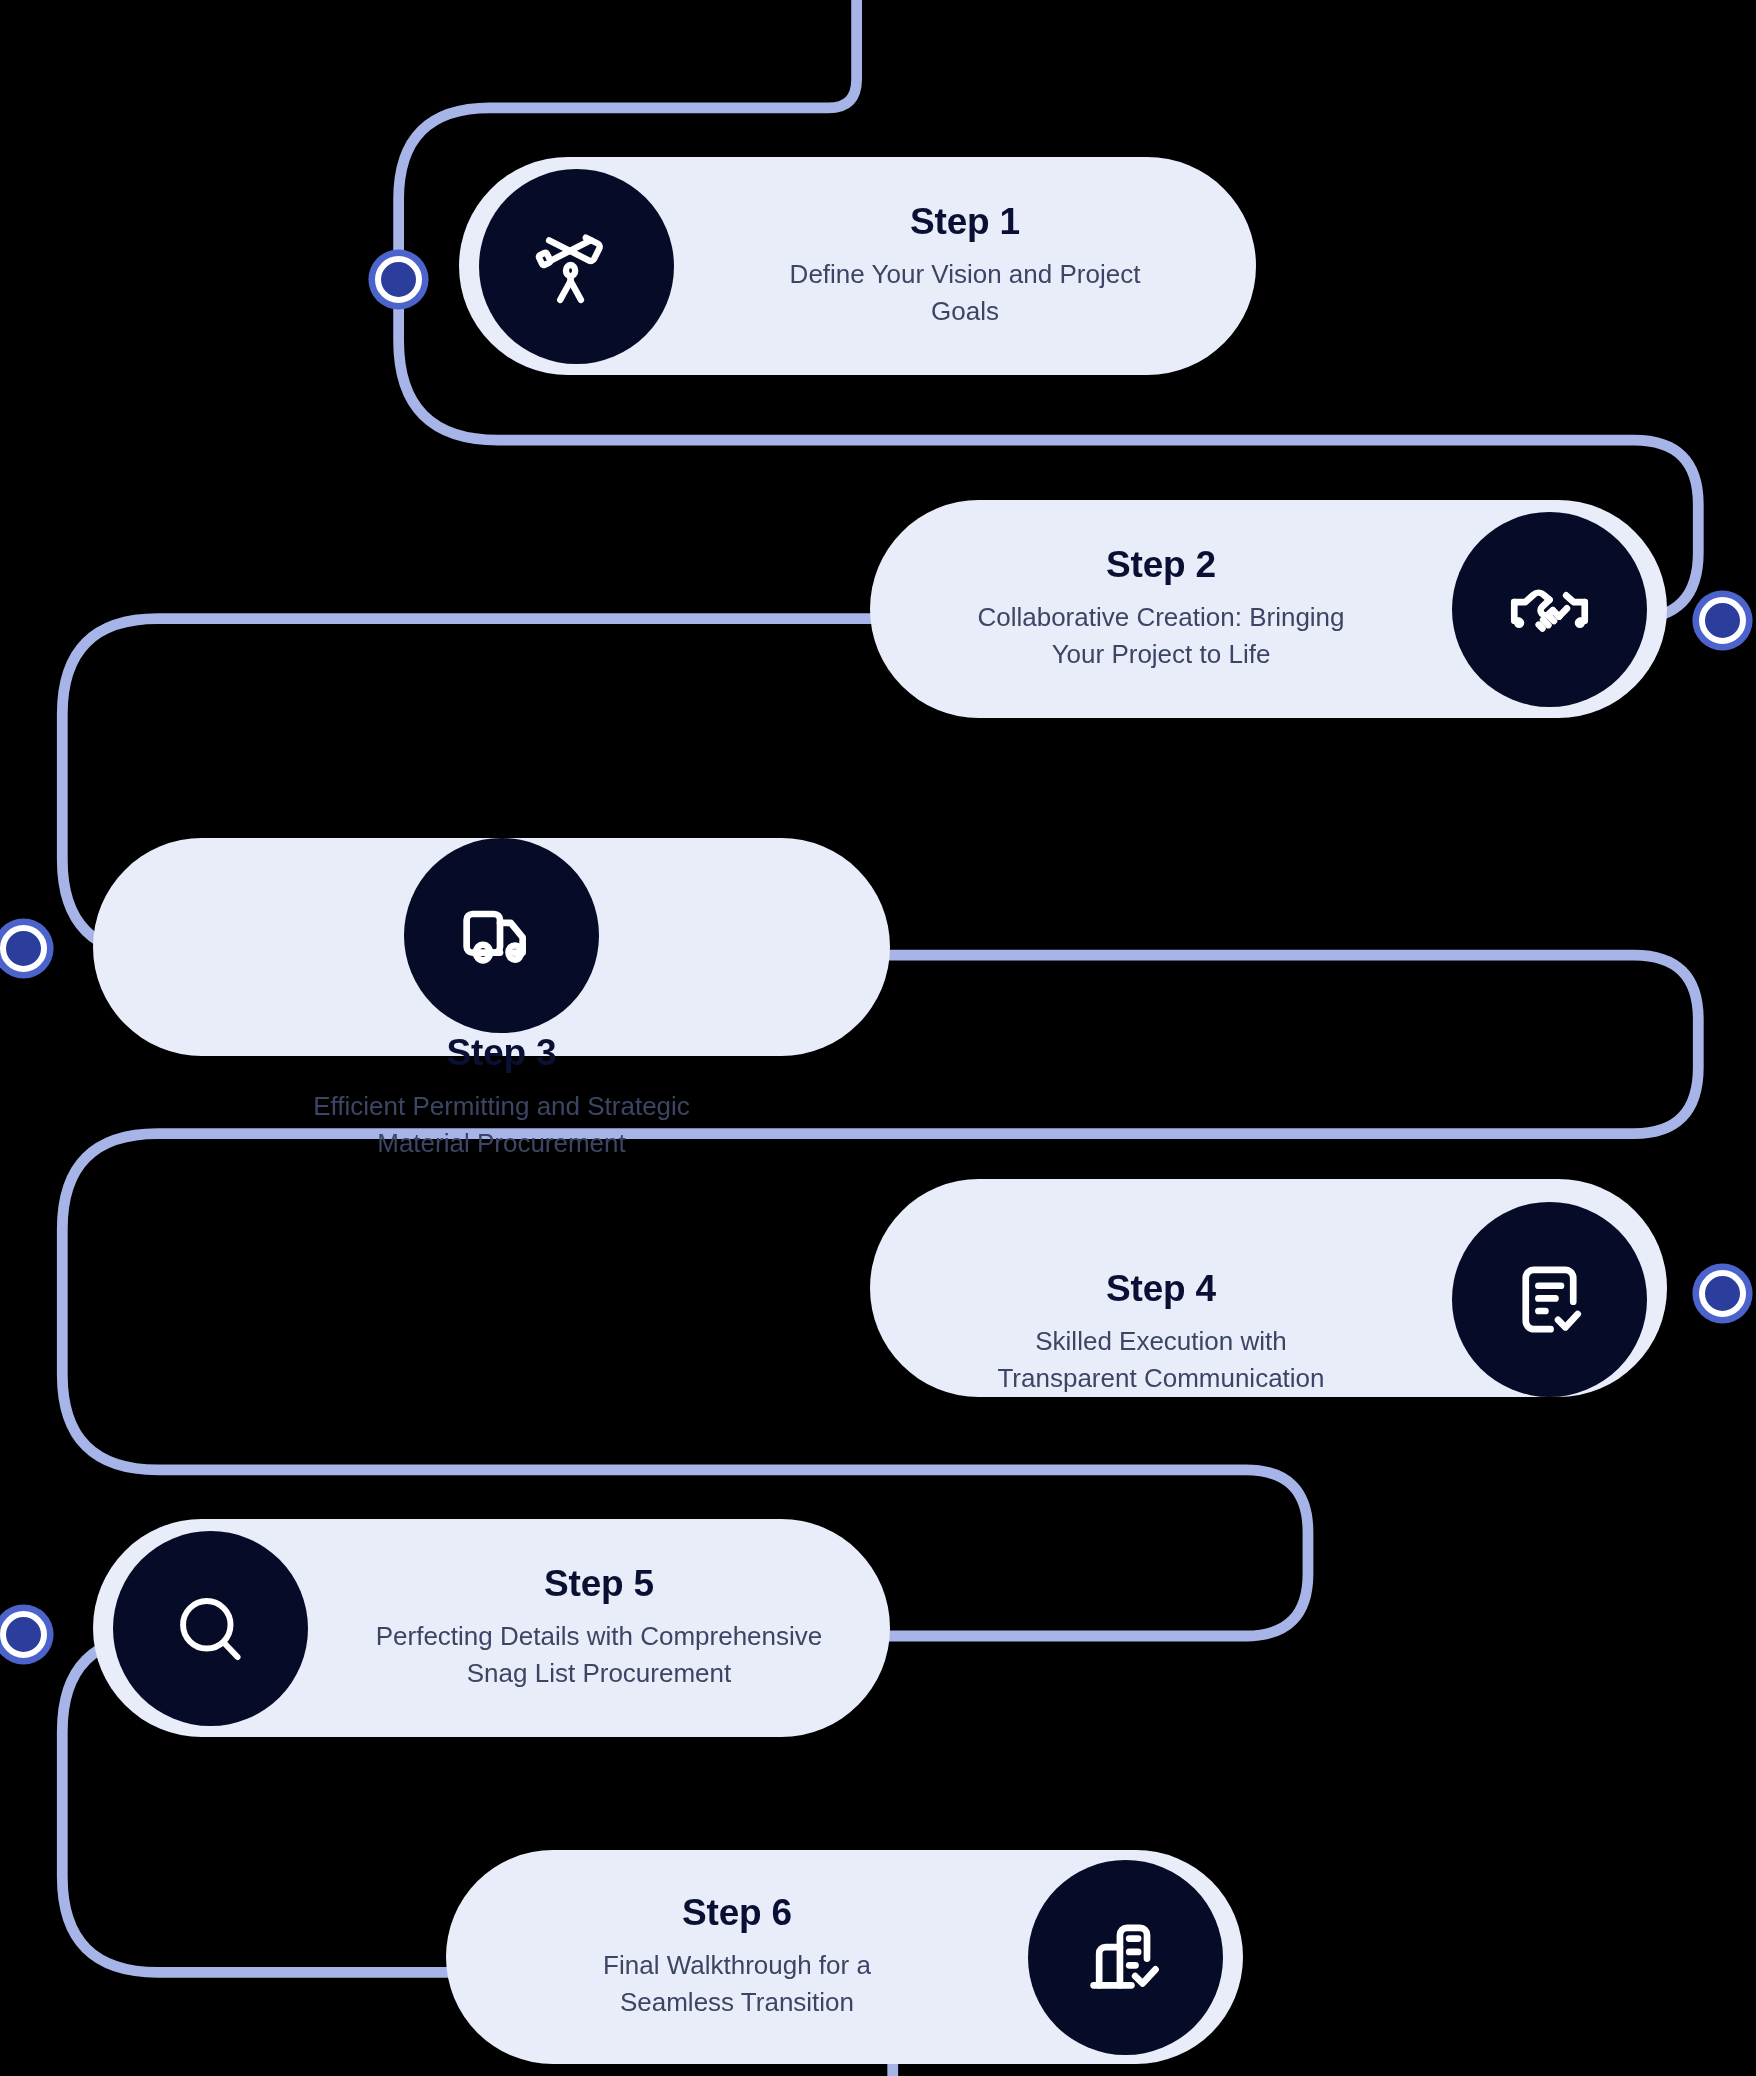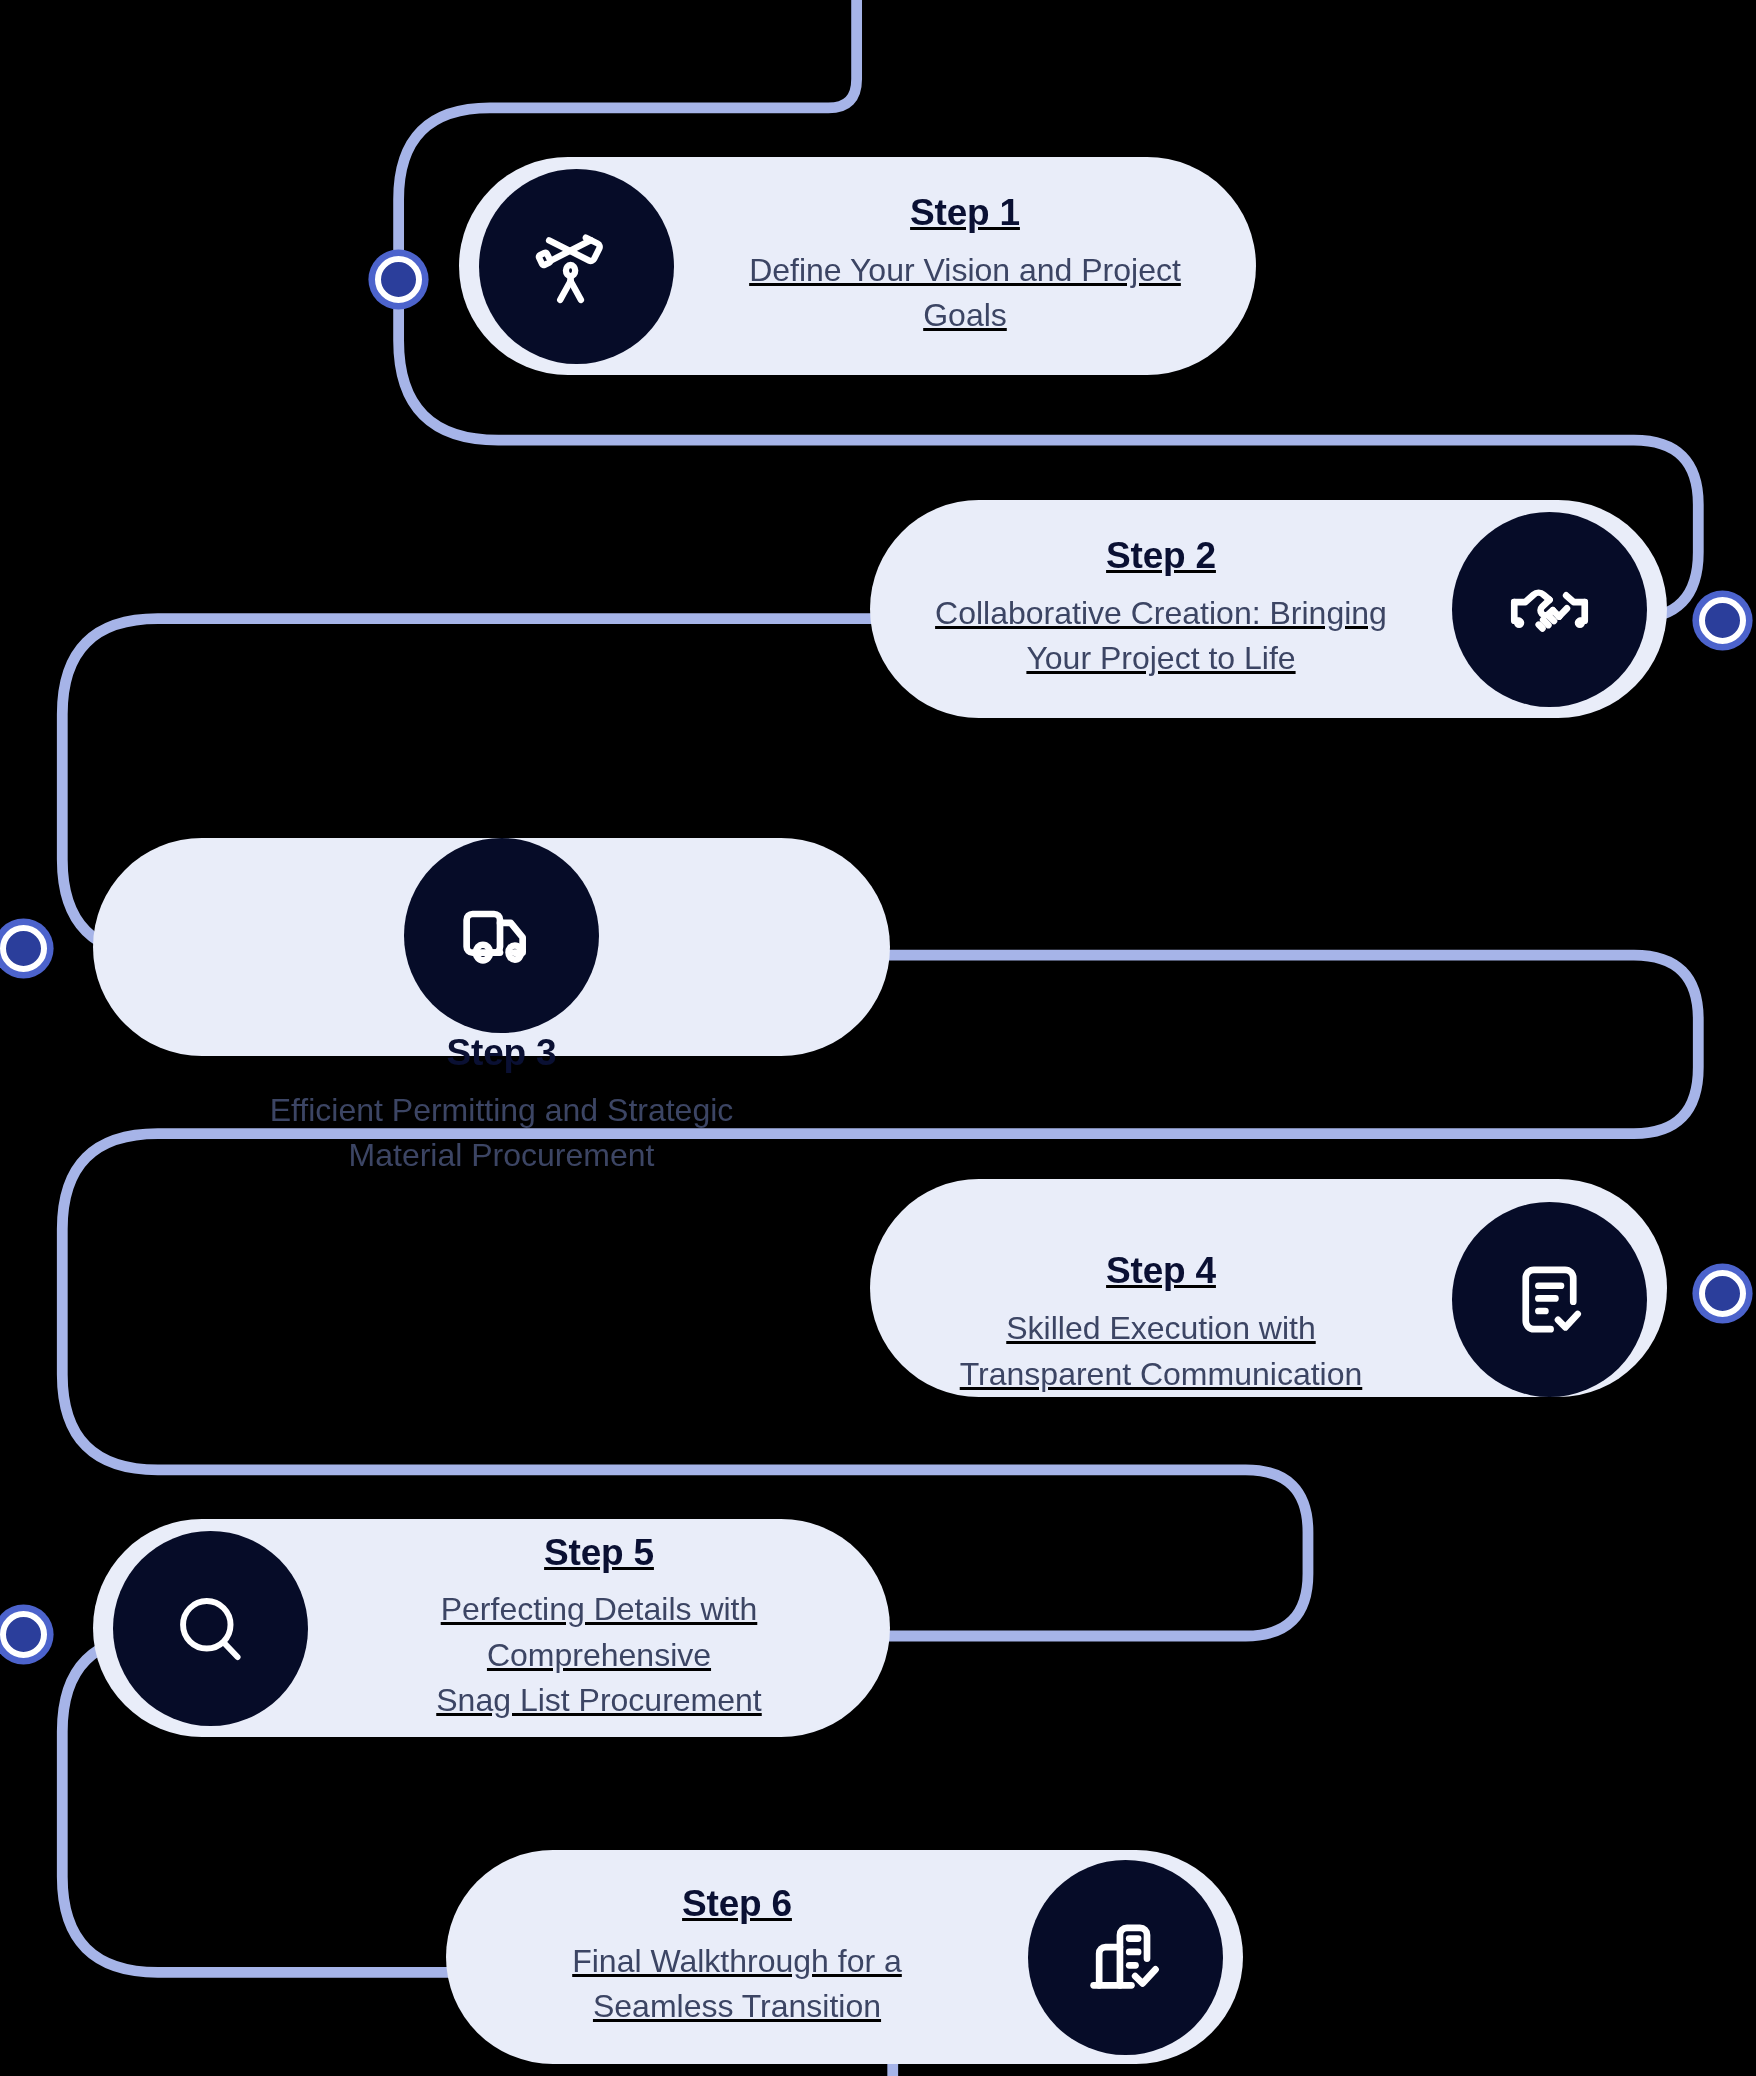--- a/index.html
+++ b/index.html
@@ -18,40 +18,40 @@
         background:#2B3E9B;
         border:6.6px solid #FFFFFF;
         box-shadow:0 0 0 6.6px #4C63CC;
         box-sizing:border-box;}
 
   
   .card{position:absolute;z-index:2;
         background:#E9EDF9;
         border-radius:4153px;
         display:flex;align-items:center;
-        box-sizing:border-box;text-decoration:underline;}
+        box-sizing:border-box;}
   .card.icon-left{flex-direction:row;padding-left:20px;padding-right:0;}
   .card.icon-right{flex-direction:row-reverse;padding-right:20px;padding-left:0;}
 
   .icon-circle{
         flex:0 0 auto;
         width:195px;height:195px;border-radius:50%;
         background:#060C28;
         display:flex;align-items:center;justify-content:center;}
   .icon-circle svg{width:89px;height:89px;display:block;}
 
   .card-text{flex:1 1 auto;display:flex;flex-direction:column;
              align-items:center;justify-content:center;
              padding:0 16.6px;}
   .step-title{
         font-size:37px;font-weight:700;color:#0A1033;
         letter-spacing:-0.2px;line-height:1.1;margin:0 0 14px 0;
         white-space:nowrap;}
   .step-desc{
-        font-size:32px;font-weight:400;color:#3C4564;
+        font-size:26px;font-weight:400;color:#3C4564;
         line-height:1.42;margin:0;text-align:center;max-width:498px;}
 </style>
 </head>
 <body>
 
 <div id="stage">
 
   <svg id="connector" viewBox="0 0 4229 5226">
     <path d="
       M 2063 0

